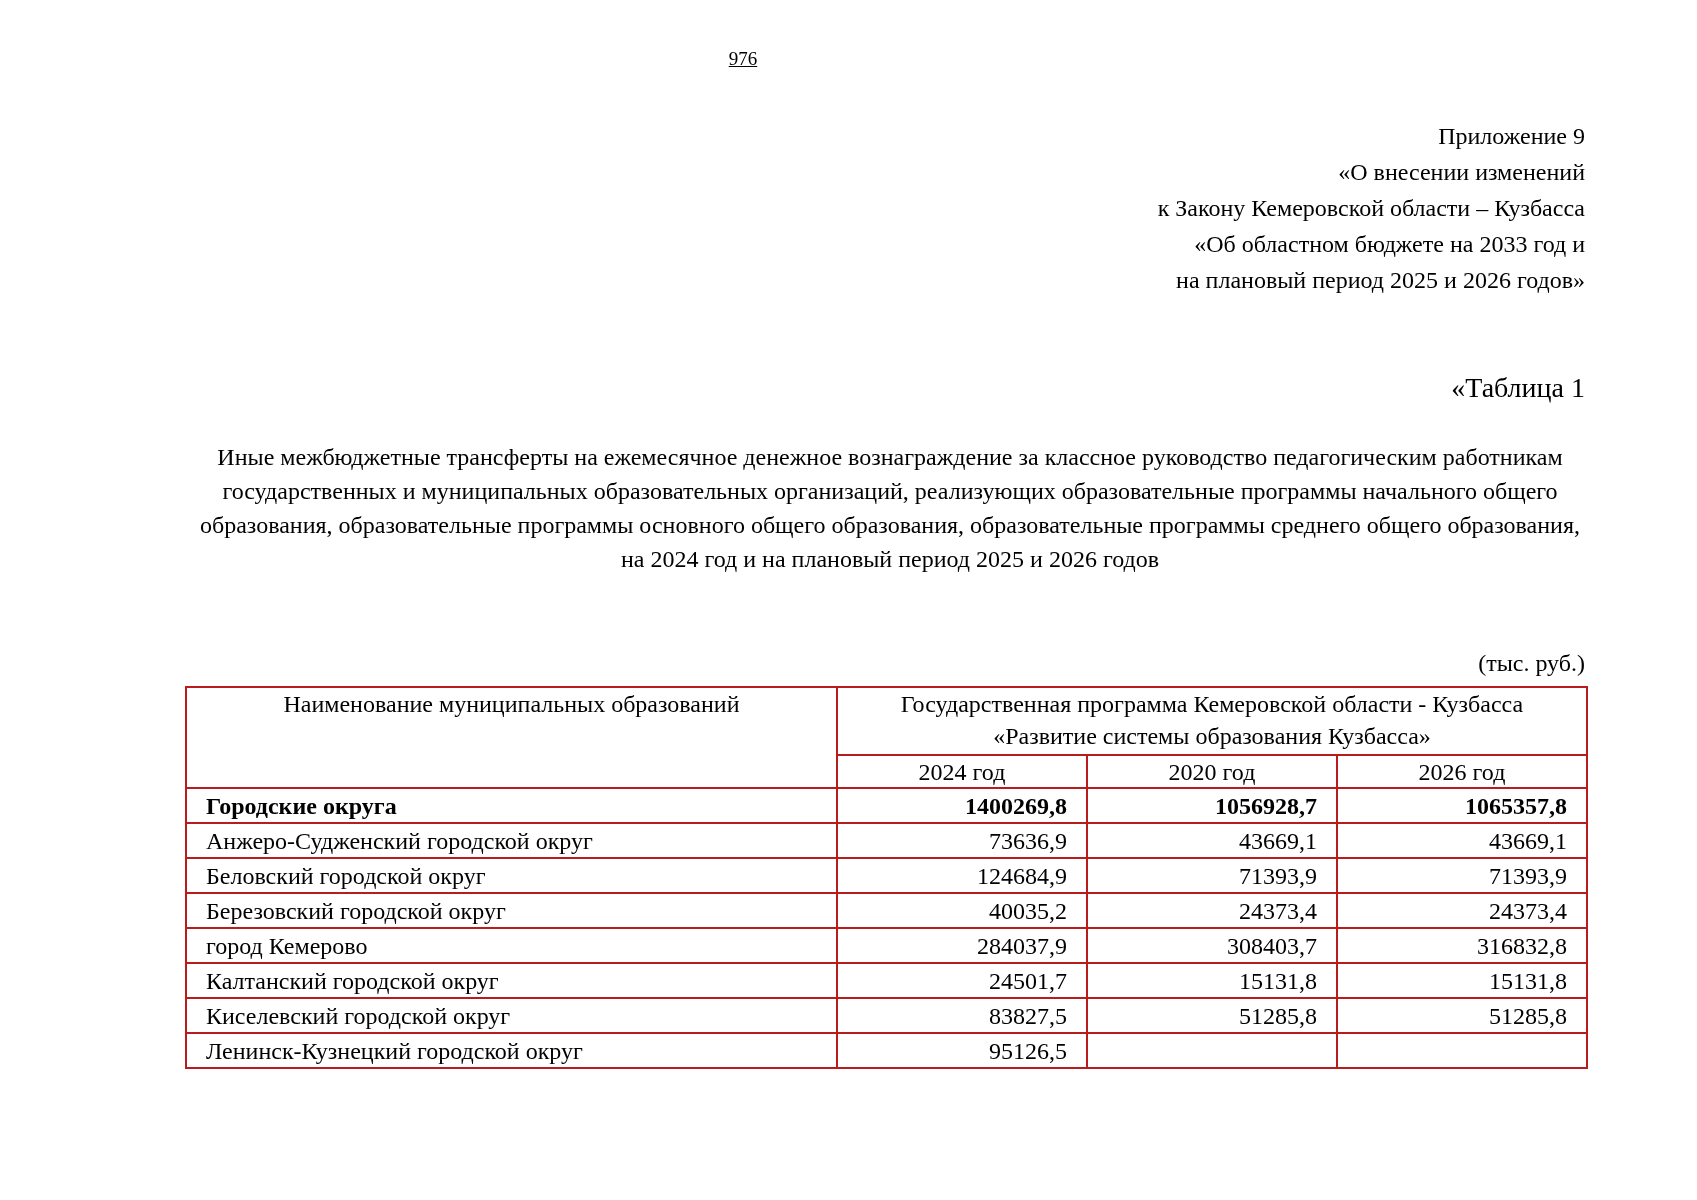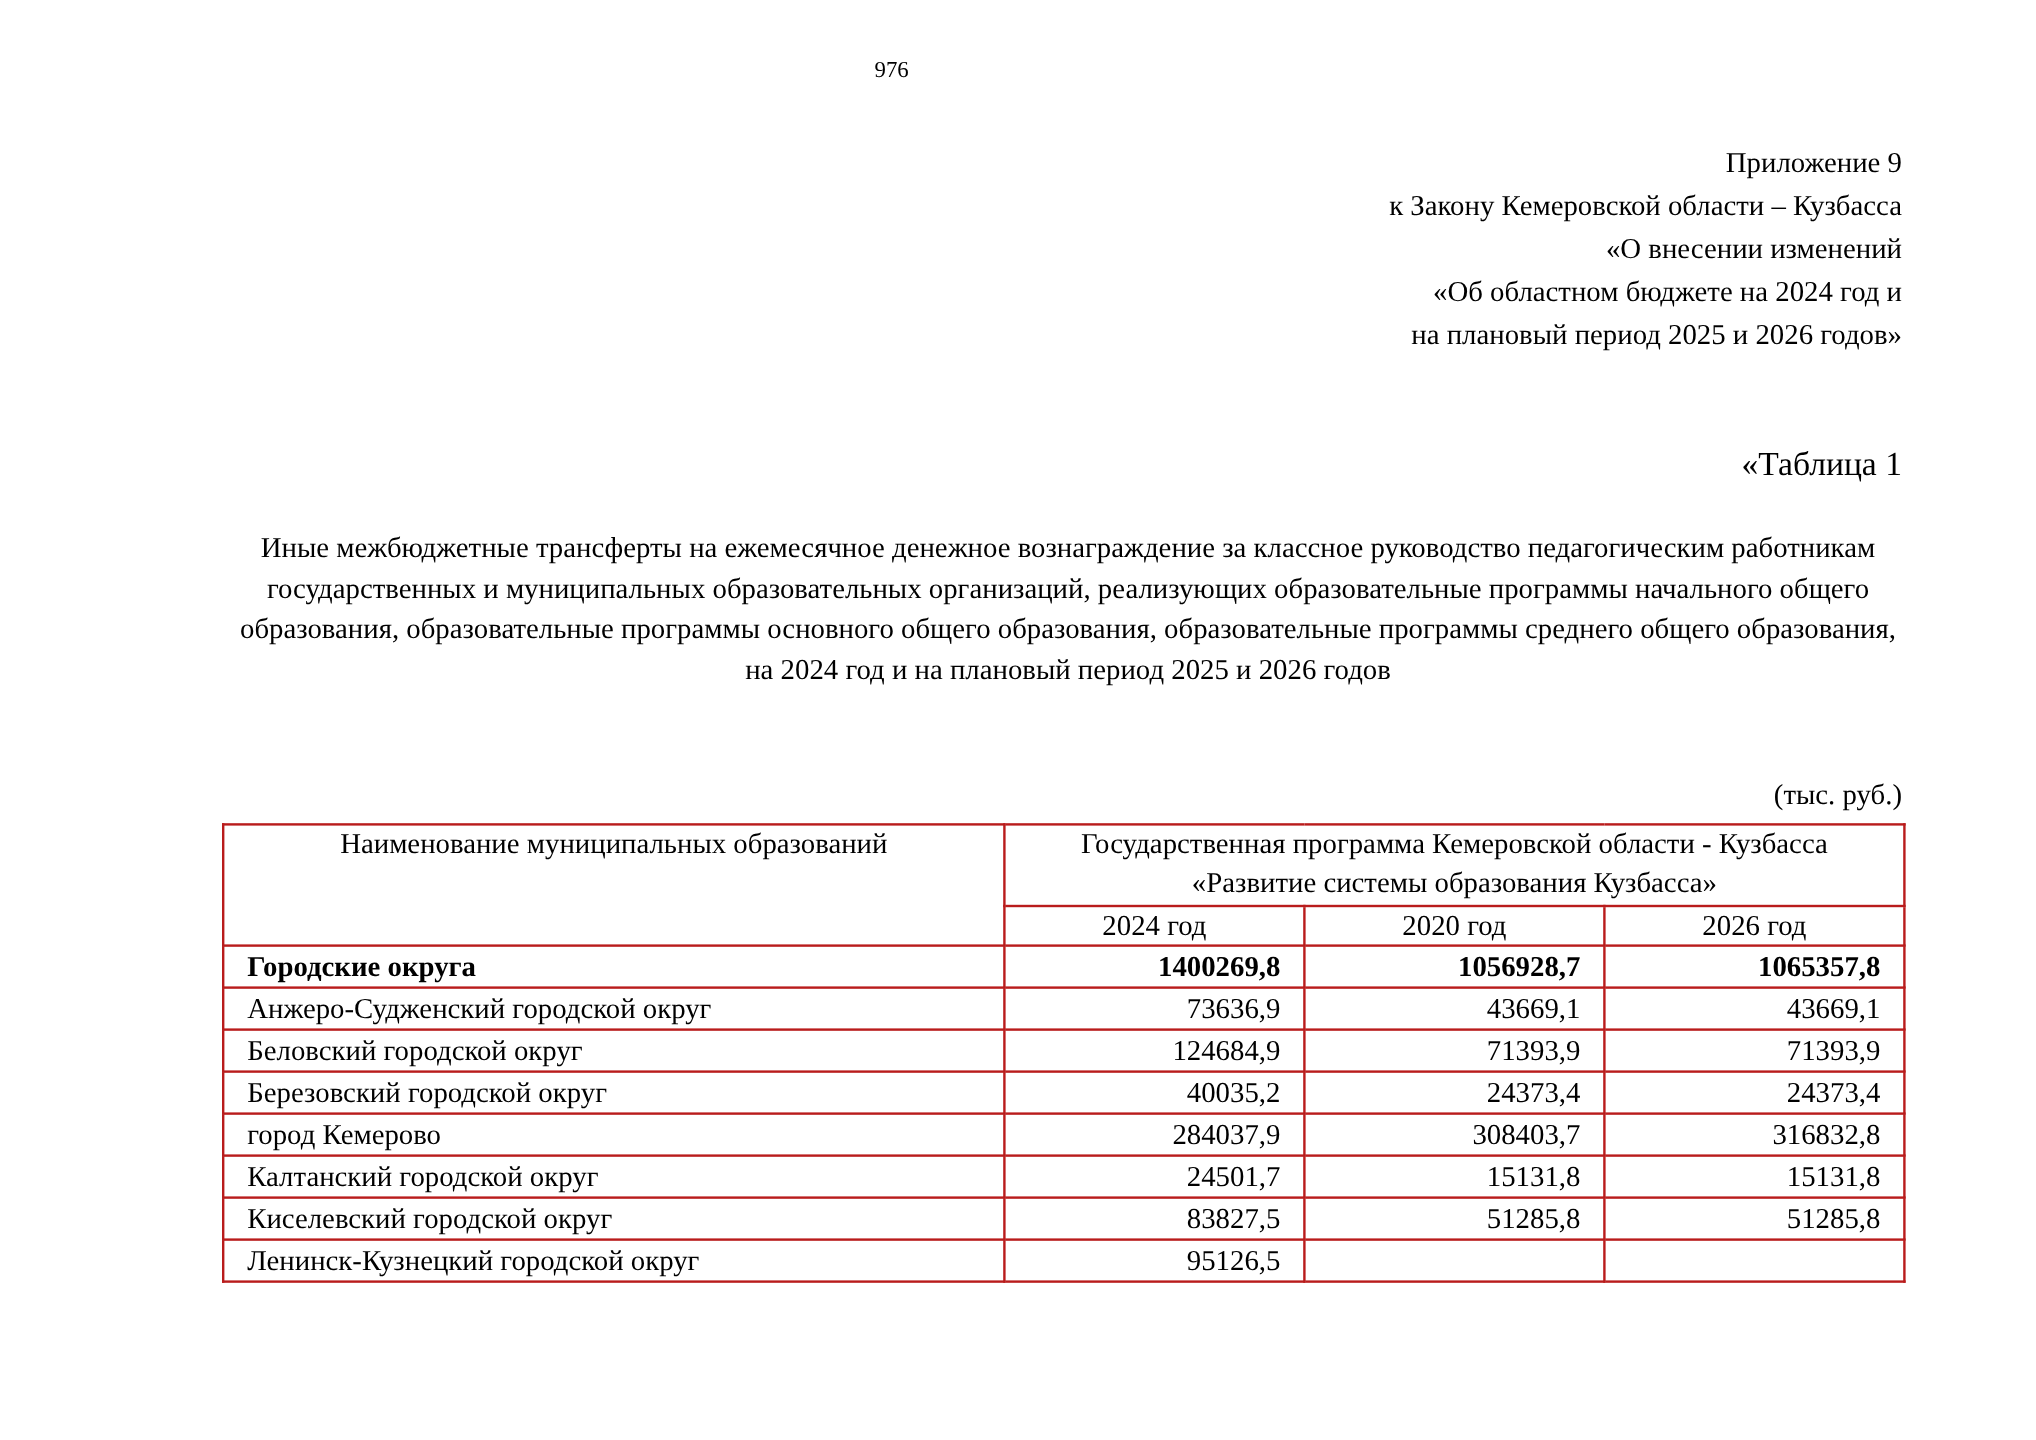--- a/index.html
+++ b/index.html
@@ -1,18 +1,18 @@
 <!DOCTYPE html>
 <html><head>
 <meta charset="utf-8">
 <style>
   html, body { margin:0; padding:0; background:#ffffff; }
   body { width:1697px; height:1200px; position:relative; overflow:hidden;
          font-family:"Liberation Serif", "DejaVu Serif", serif; color:#000; }
-  .page-number { position:absolute; top:48px; left:0; width:1486px; text-align:center; font-size:19px; }
+  .page-number { position:absolute; top:48px; left:0; width:1486px; text-align:center; font-size:19px;text-decoration:underline; }
   .appendix { position:absolute; top:118px; right:112px; text-align:right; font-size:24px; line-height:36px; }
   .table-label { position:absolute; top:372px; right:112px; font-size:28px; }
   .title { position:absolute; top:440px; left:190px; width:1400px; text-align:center;
            font-weight:normal; font-size:24px; line-height:34px; }
   .units { position:absolute; top:650px; right:112px; font-size:24px; }
   table.data { position:absolute; top:686px; left:185px; width:1403px; border-collapse:collapse;
                font-size:24px; table-layout:fixed; }
   table.data td, table.data th { border:2px solid #b91c1c; padding:0 19px; font-weight:normal; }
   th.h-name { vertical-align:top; text-align:center; width:611px; padding-top:2px; line-height:32px; }
   th.h-prog { text-align:center; line-height:32px; height:66px; vertical-align:top; padding-top:2px; }
@@ -22,23 +22,23 @@
   td.num { text-align:right; }
   tr.group td { font-weight:bold;margin-top:28px; }
 </style>
 </head>
 <body>
 
 <div class="page-number">976</div>
 
 <div class="appendix">
   <div>Приложение 9</div>
+  <div>«О внесении изменений</div>
   <div>к Закону Кемеровской области – Кузбасса</div>
-  <div>«О внесении изменений</div>
-  <div>«Об областном бюджете на 2024 год и</div>
+  <div>«Об областном бюджете на 2033 год и</div>
   <div>на плановый период 2025 и 2026 годов»</div>
 </div>
 
 <div class="table-label">«Таблица 1</div>
 
 <div class="title">Иные межбюджетные трансферты на ежемесячное денежное вознаграждение за классное руководство педагогическим работникам государственных и муниципальных образовательных организаций, реализующих образовательные программы начального общего образования, образовательные программы основного общего образования, образовательные программы среднего общего образования, на 2024 год и на плановый период 2025 и 2026 годов</div>
 
 <div class="units">(тыс. руб.)</div>
 
 <table class="data">

